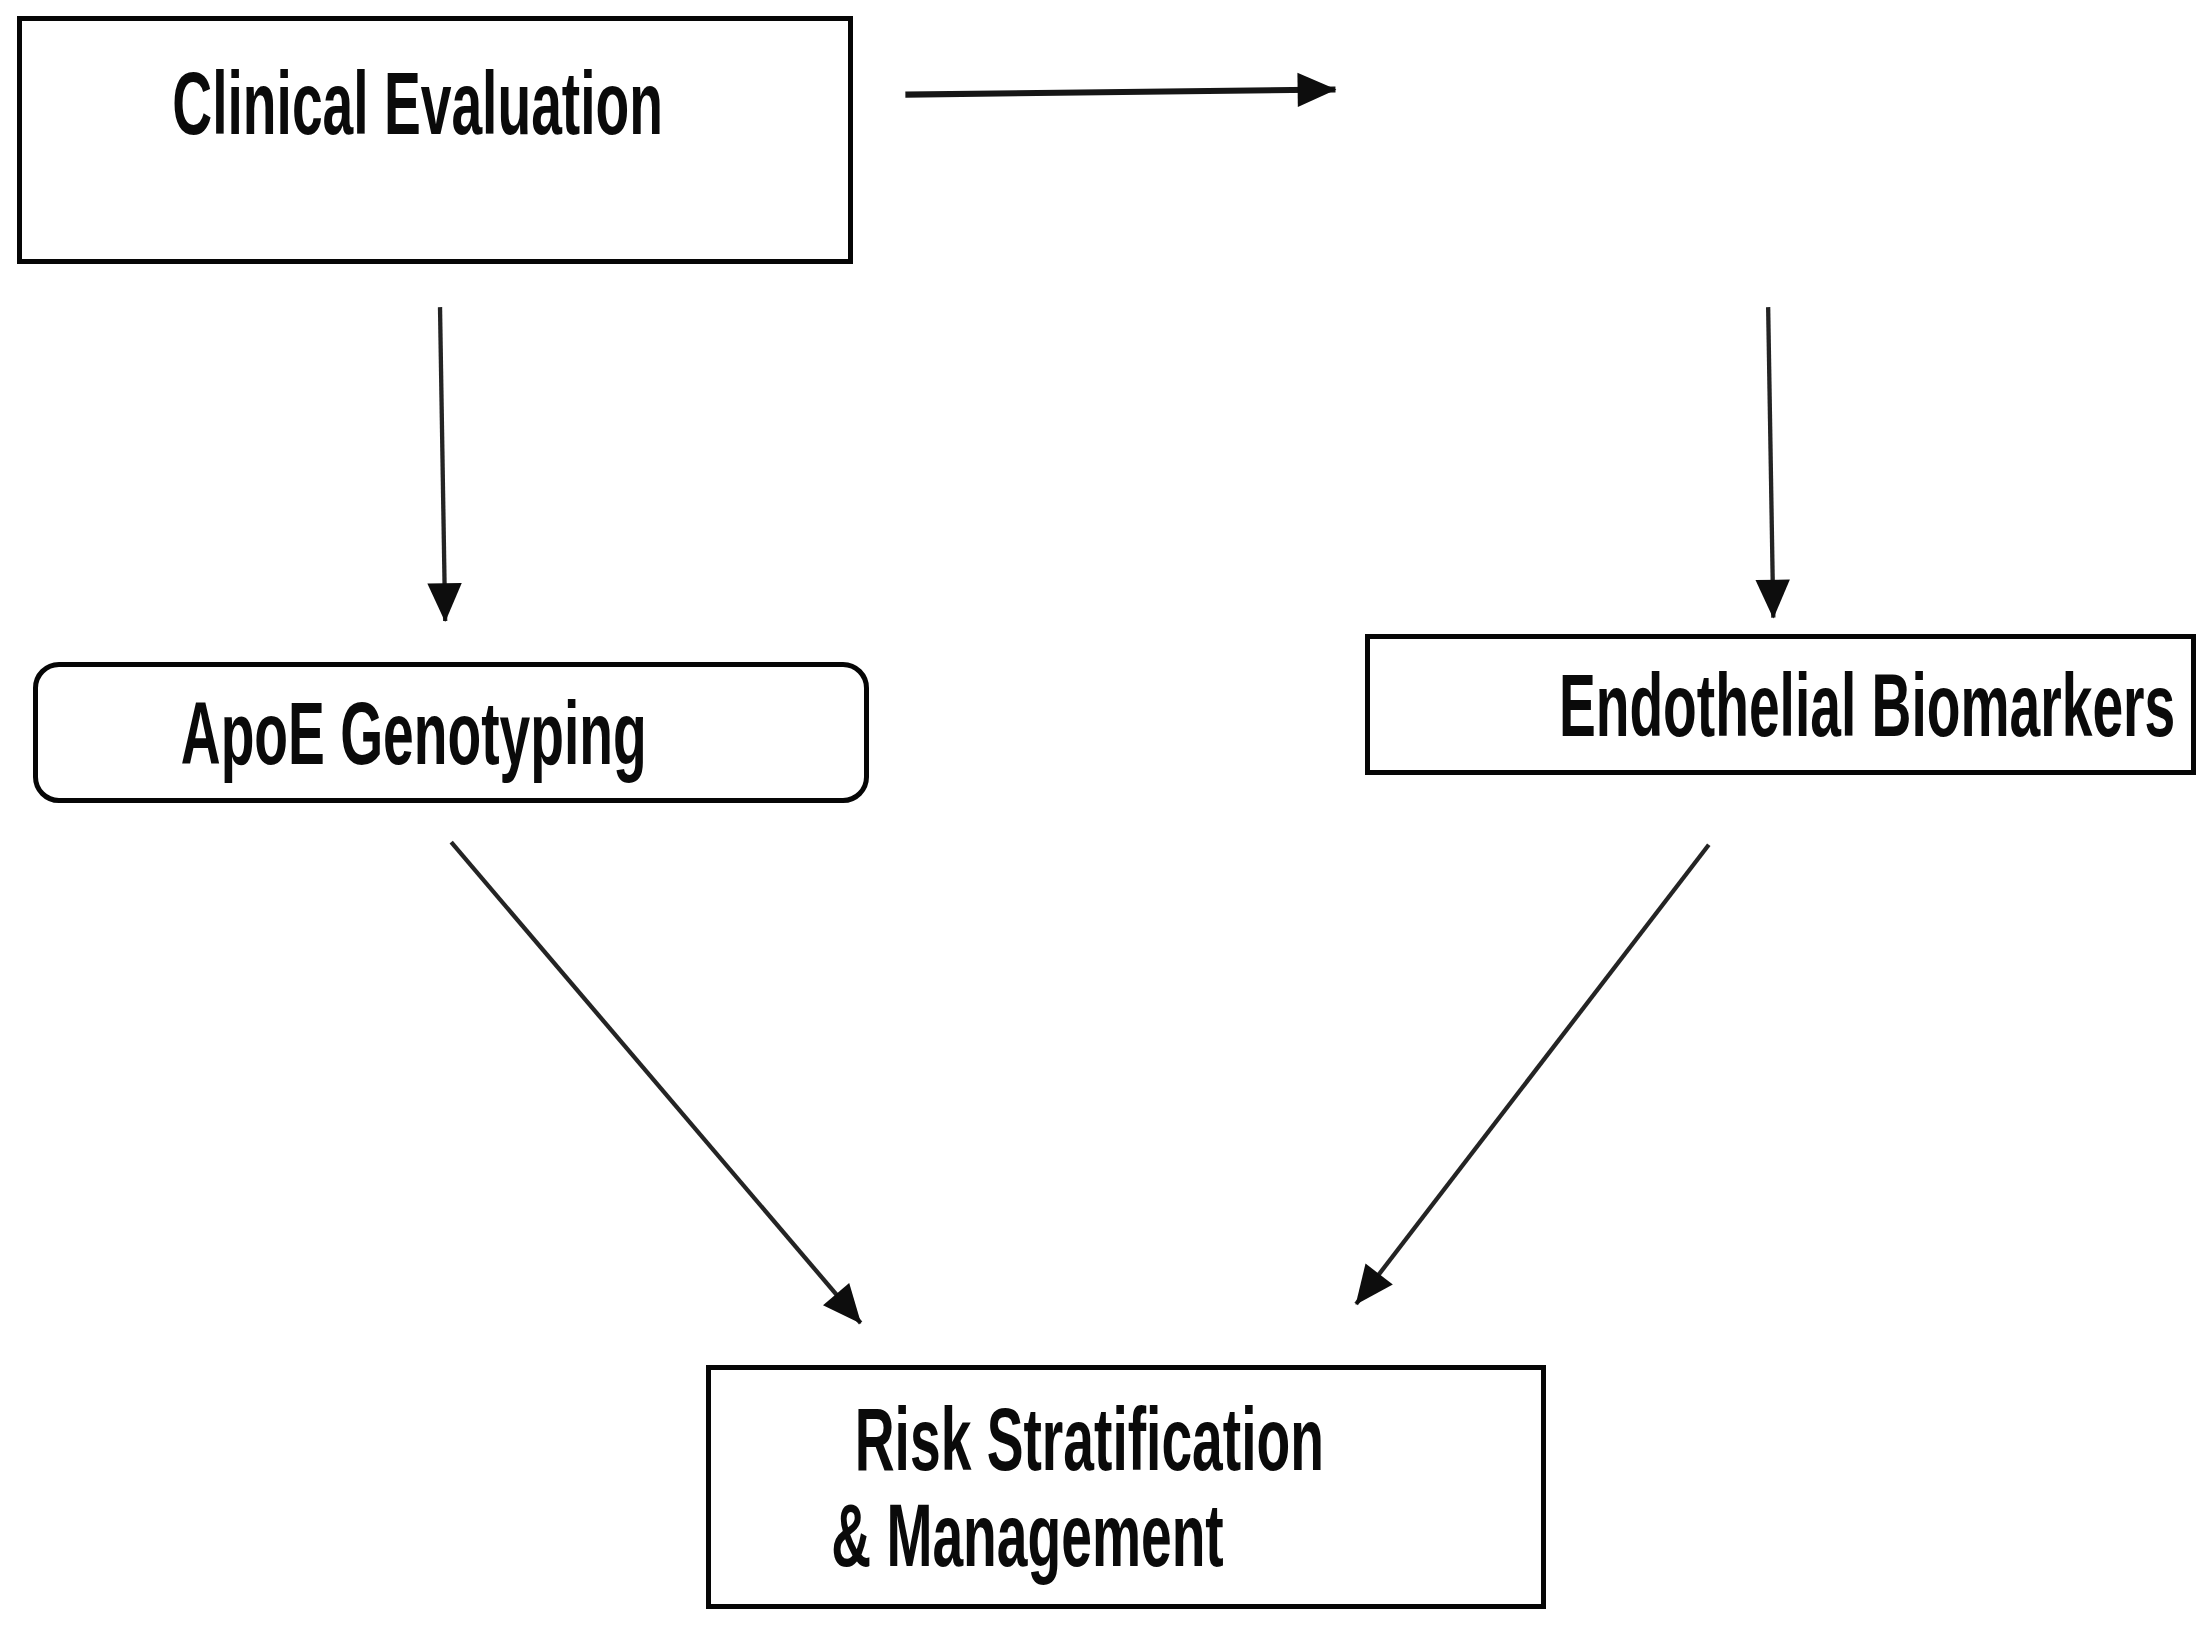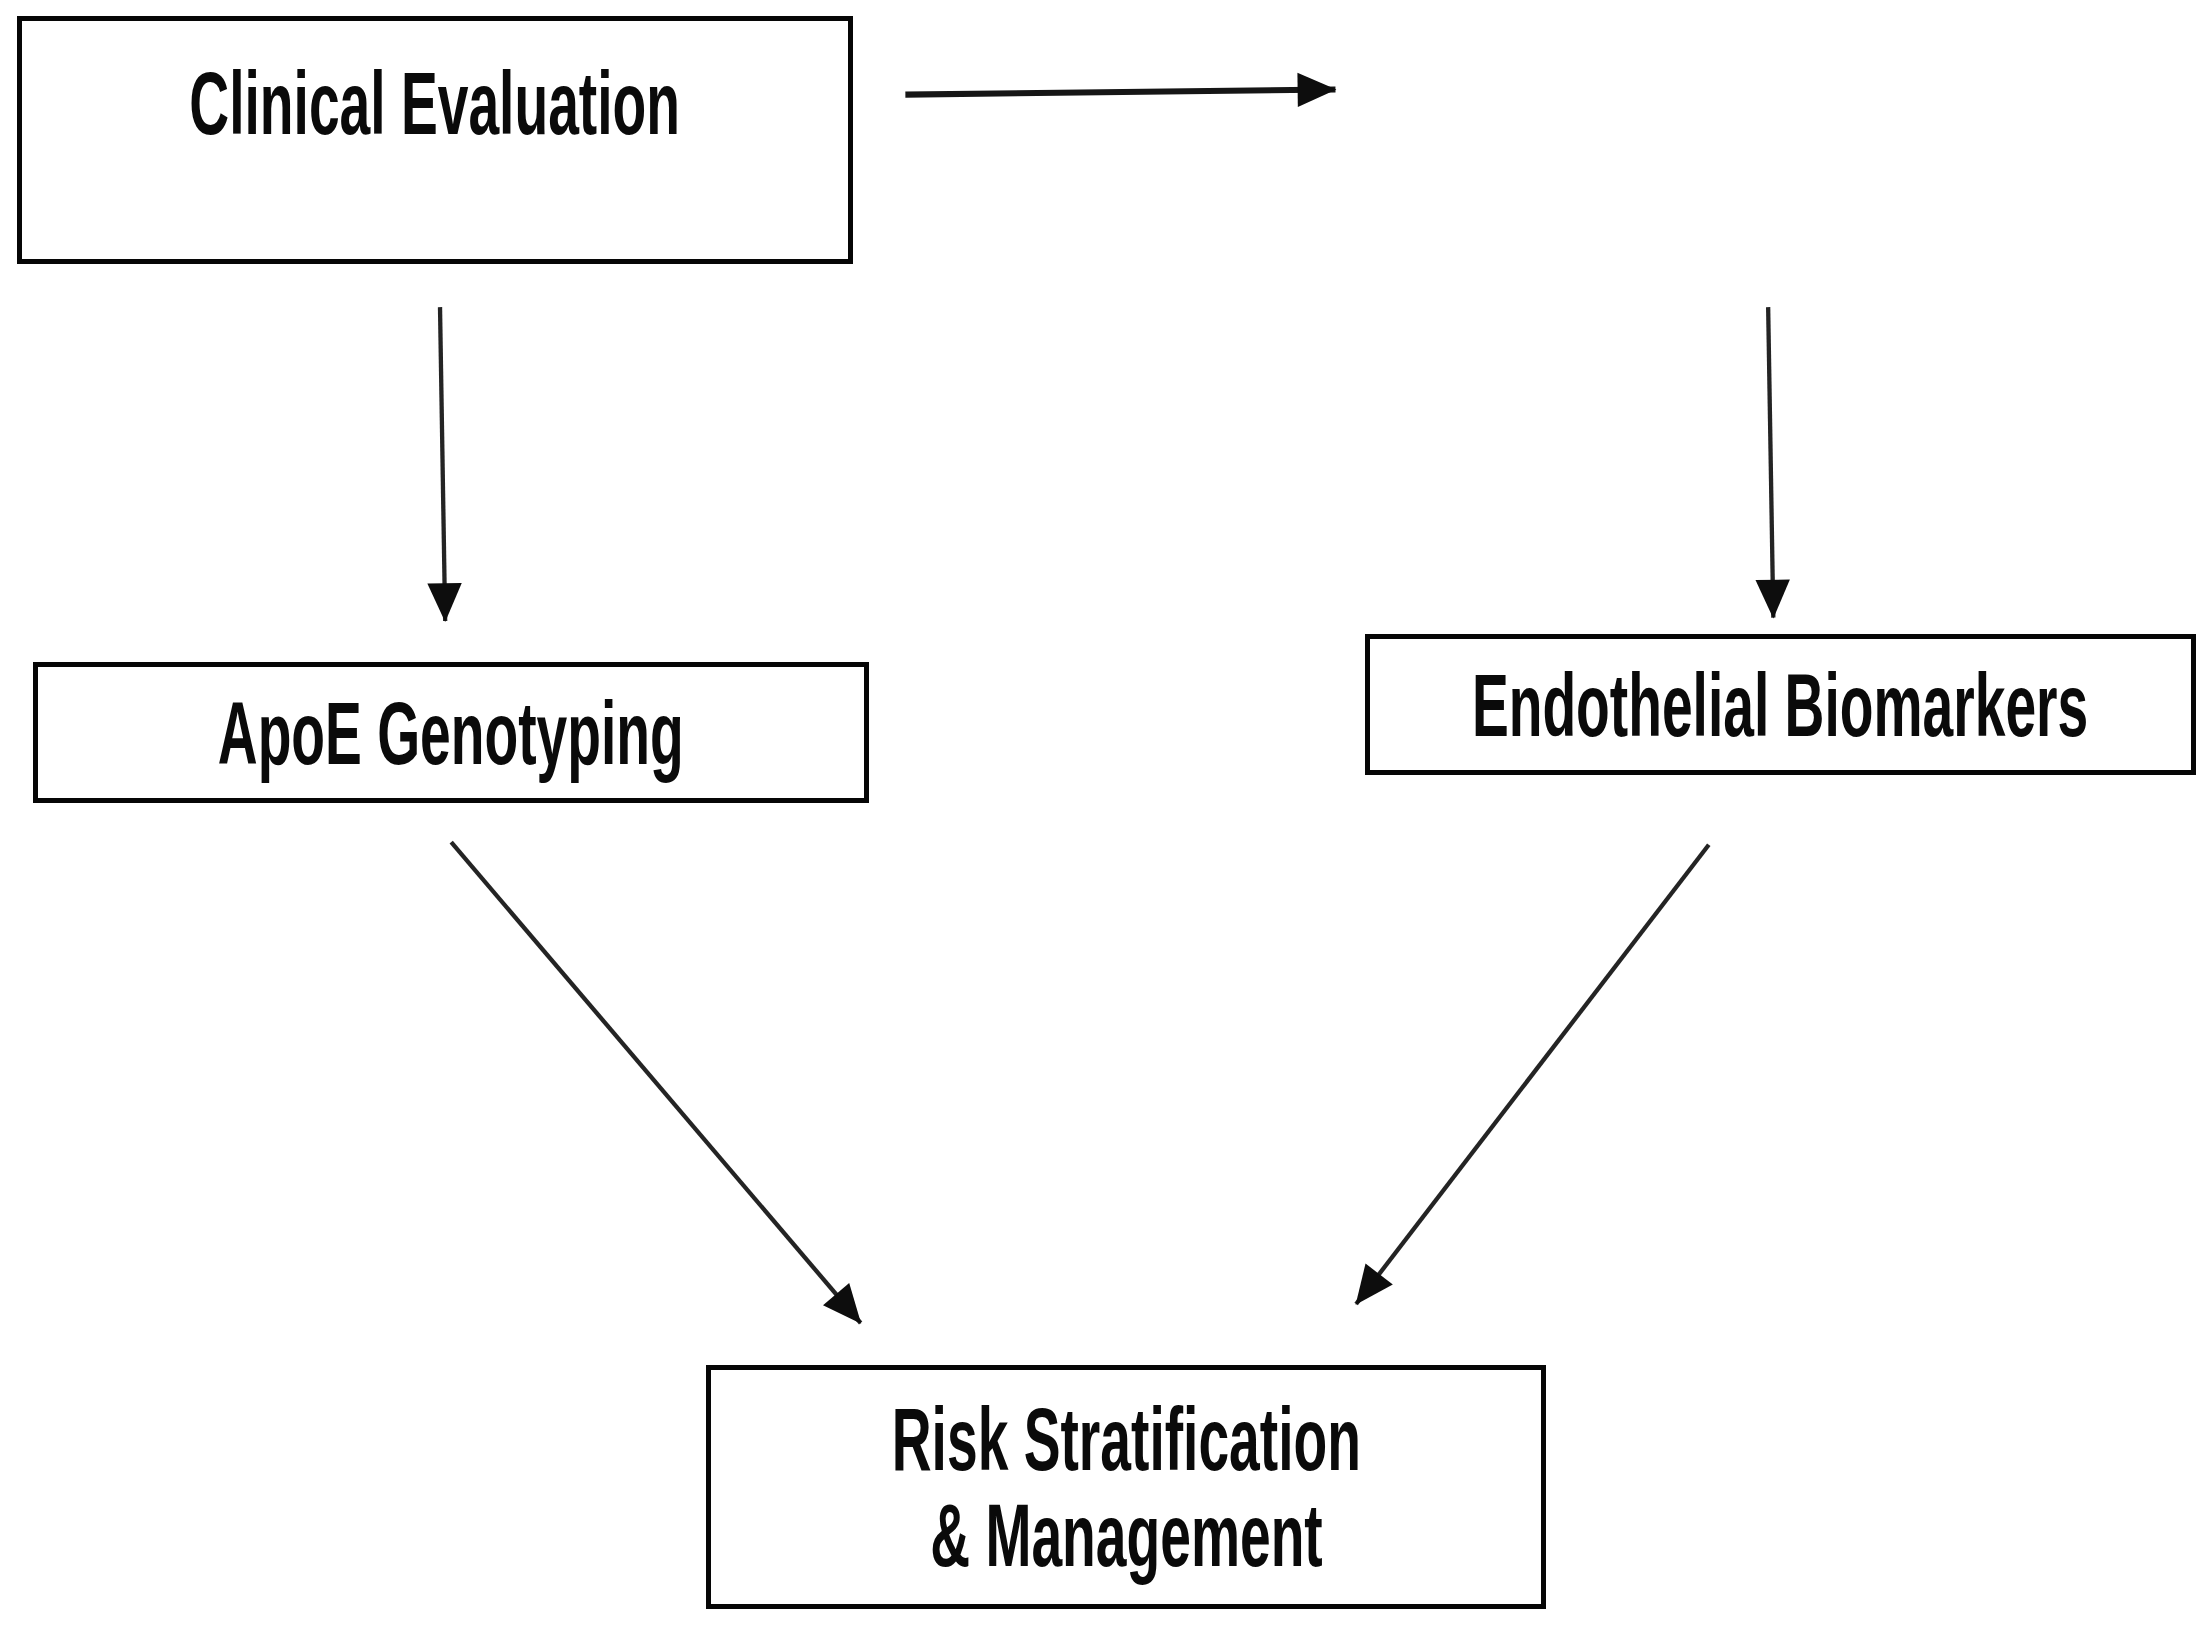--- a/index.html
+++ b/index.html
@@ -16,36 +16,36 @@
     font-family: "Liberation Sans", sans-serif;
   }
   .node {
     position: absolute;
     box-sizing: border-box;
     border: 5.2px solid #060606;
     background: #ffffff;
     color: #0a0a0a;
     display: flex;
     flex-direction: column;
-    align-items: center;
+    align-items: flex-start;
     font-weight: 700;
     font-size: 89px;
     line-height: 96px;
     text-align: center;
   }
   .node .ln {
     display: block;
     white-space: nowrap;
     transform: scaleX(0.62);
     transform-origin: 50% 50%;
   }
   
   #node-clinical        { left: 17px;   top: 16.3px;   width: 836px; height: 248px; padding-top: 34px; }
   #node-tests           { left: 1365px; top: 18px;   width: 831px; height: 245px; padding-top: 19px; }
-  #node-apoe            { left: 33px;   top: 662px;  width: 836px; height: 141px; justify-content: center; }
+  #node-apoe            { left: 33px;   top: 662px;  width: 836px; height: 141px; justify-content: center; border-radius: 26px; }
   #node-endothelial     { left: 1365px; top: 634px;  width: 831px; height: 141px; justify-content: center; }
   #node-risk            { left: 706px;  top: 1365px; width: 840px; height: 244px; justify-content: center; }
 
   .arrow-layer {
     position: absolute;
     left: 0;
     top: 0;
     width: 2203px;
     height: 1649px;
     pointer-events: none;

